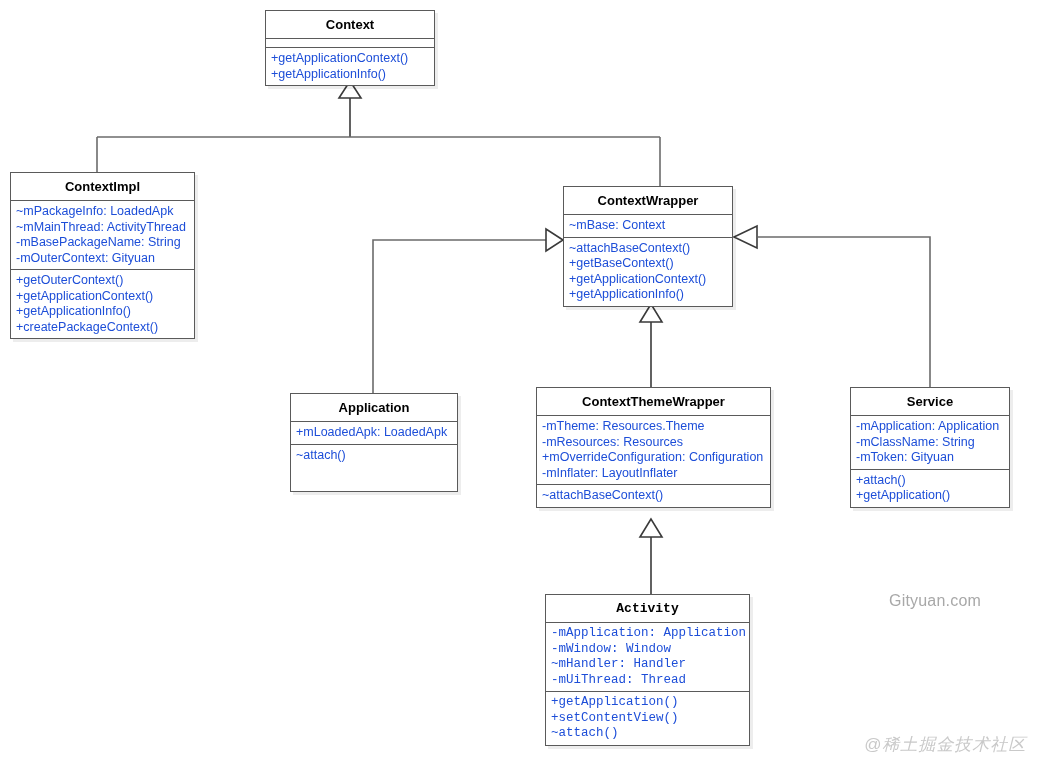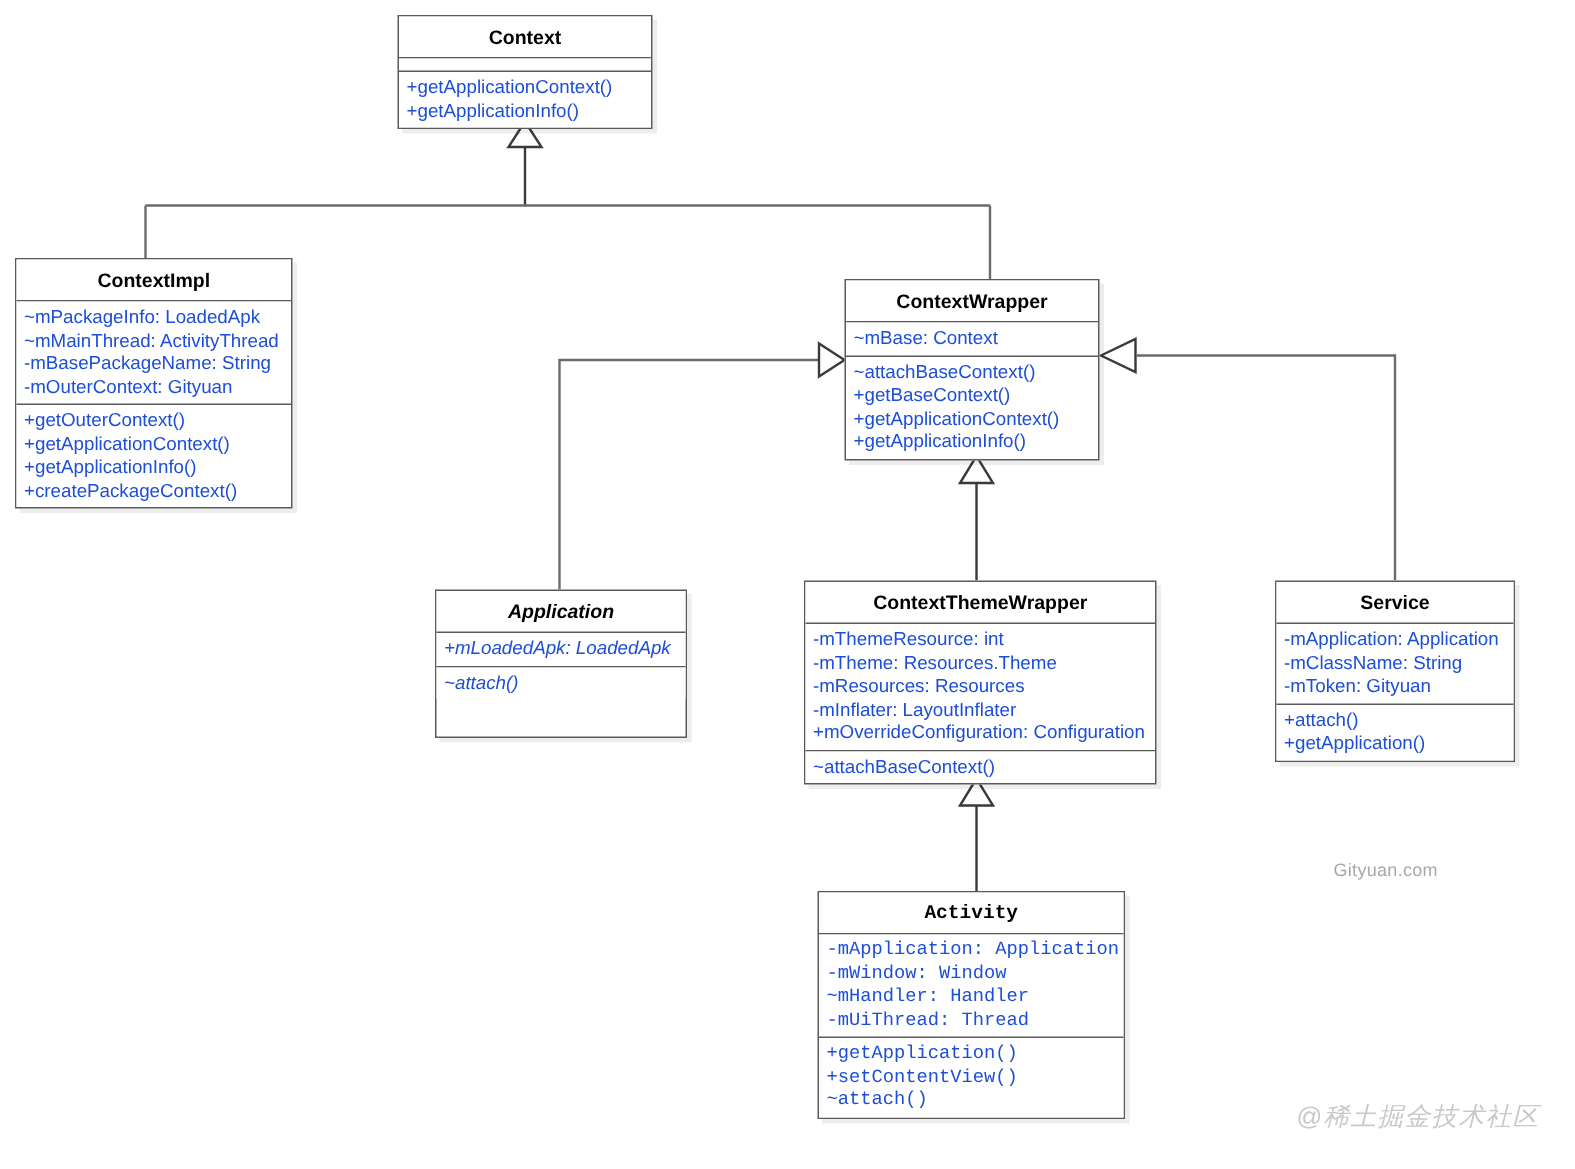--- a/index.html
+++ b/index.html
@@ -63,22 +63,22 @@
     white-space: nowrap;
   }
   .watermark {
     position: absolute;
     color: #a8a8a8;
     white-space: nowrap;
     z-index: 1;
   }
   #wm-gityuan {
     left: 889px;
-    top: 573px;
-    font-size: 12px;
+    top: 592px;
+    font-size: 16px;
     letter-spacing: 0.2px;
   }
   #wm-juejin {
     left: 864px;
     top: 733px;
     font-size: 17px;
     color: #c9c9c9;
     letter-spacing: 1px;
     font-style: italic;
   }
@@ -154,38 +154,37 @@
       <div class="uml-row">~mBase: Context</div>
     </div>
     <div class="uml-compartment last">
       <div class="uml-row">~attachBaseContext()</div>
       <div class="uml-row">+getBaseContext()</div>
       <div class="uml-row">+getApplicationContext()</div>
       <div class="uml-row">+getApplicationInfo()</div>
     </div>
   </div>
 
-  <div class="uml-class" style="left:290px; top:393px; width:168px; height:99px;font-style:italic;">
+  <div class="uml-class" style="left:290px; top:393px; width:168px; height:99px;">
     <div class="uml-title">Application</div>
     <div class="uml-compartment">
       <div class="uml-row">+mLoadedApk: LoadedApk</div>
     </div>
     <div class="uml-compartment last">
       <div class="uml-row">~attach()</div>
     </div>
   </div>
 
   <div class="uml-class" style="left:536px; top:387px; width:235px;">
     <div class="uml-title">ContextThemeWrapper</div>
     <div class="uml-compartment">
-      <div class="uml-row">-mThemeResource: int</div>
       <div class="uml-row">-mTheme: Resources.Theme</div>
       <div class="uml-row">-mResources: Resources</div>
+      <div class="uml-row">+mOverrideConfiguration: Configuration</div>
       <div class="uml-row">-mInflater: LayoutInflater</div>
-      <div class="uml-row">+mOverrideConfiguration: Configuration</div>
     </div>
     <div class="uml-compartment last">
       <div class="uml-row">~attachBaseContext()</div>
     </div>
   </div>
 
   <div class="uml-class" style="left:850px; top:387px; width:160px;">
     <div class="uml-title">Service</div>
     <div class="uml-compartment">
       <div class="uml-row">-mApplication: Application</div>

